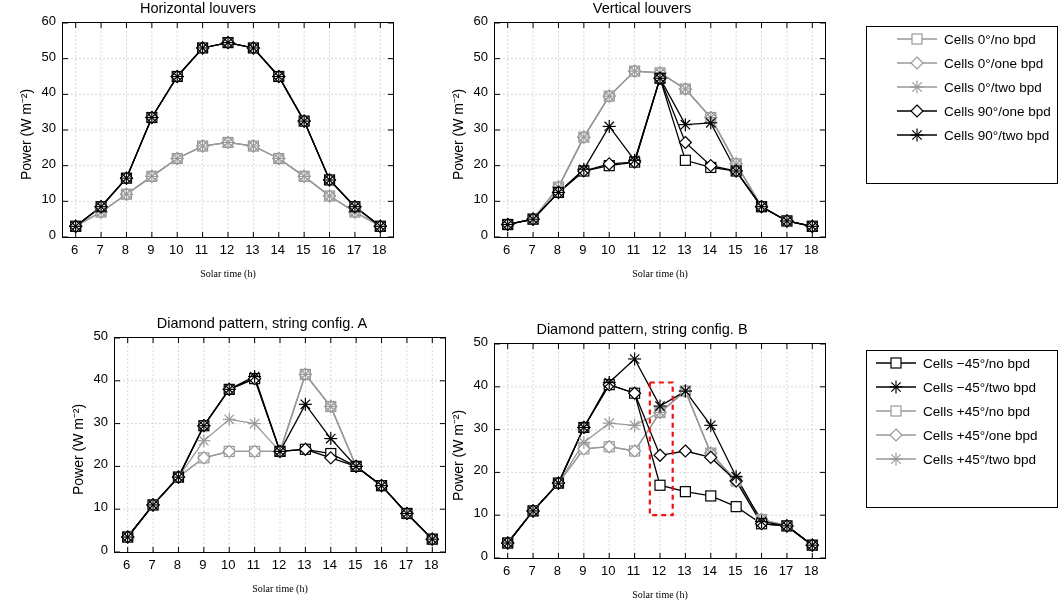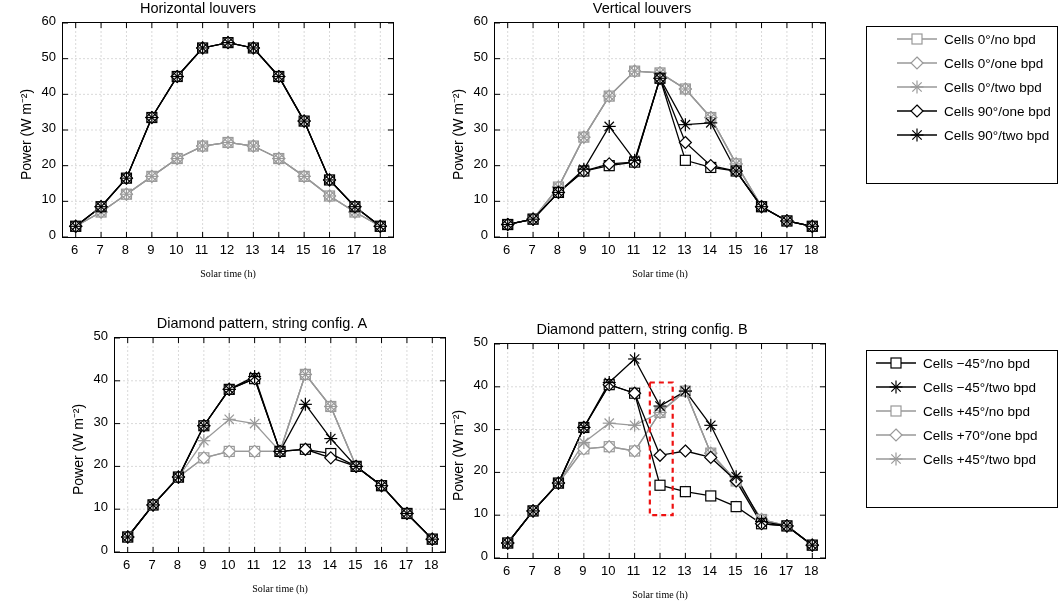--- a/index.html
+++ b/index.html
@@ -1762,21 +1762,21 @@
       </div>
       <div class="legend-row">
         <div class="legend-sample">
           <svg width="46" height="20">
             <line x1="3" y1="10" x2="43" y2="10" stroke="#999999" stroke-width="1.3"></line>
             <g>
               <path d="M 23 4 L 29 10 L 23 16 L 17 10 Z" fill="#fff" stroke="#999999" stroke-width="1.2"></path>
             </g>
           </svg>
         </div>
-        <span class="legend-text">Cells +70°/one bpd</span>
+        <span class="legend-text">Cells +45°/one bpd</span>
       </div>
       <div class="legend-row">
         <div class="legend-sample">
           <svg width="46" height="20">
             <line x1="3" y1="10" x2="43" y2="10" stroke="#999999" stroke-width="1.3"></line>
             <g>
               <line x1="16.5" y1="10" x2="29.5" y2="10" stroke="#999999" stroke-width="1.2"></line>
               <line x1="23" y1="3.5" x2="23" y2="16.5" stroke="#999999" stroke-width="1.2"></line>
               <line x1="18.32" y1="5.32" x2="27.68" y2="14.68" stroke="#999999" stroke-width="1.2"></line>
               <line x1="18.32" y1="14.68" x2="27.68" y2="5.32" stroke="#999999" stroke-width="1.2"></line>

